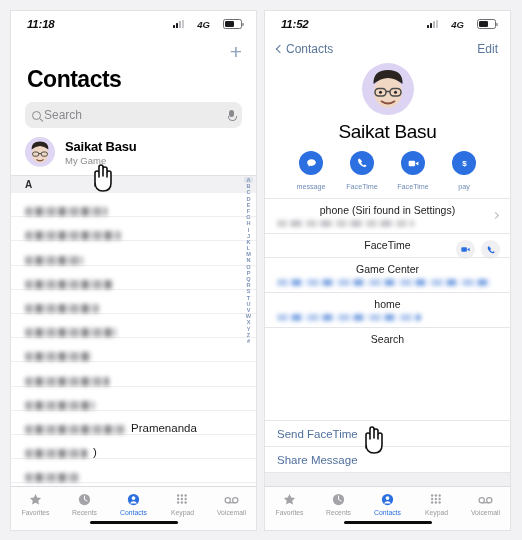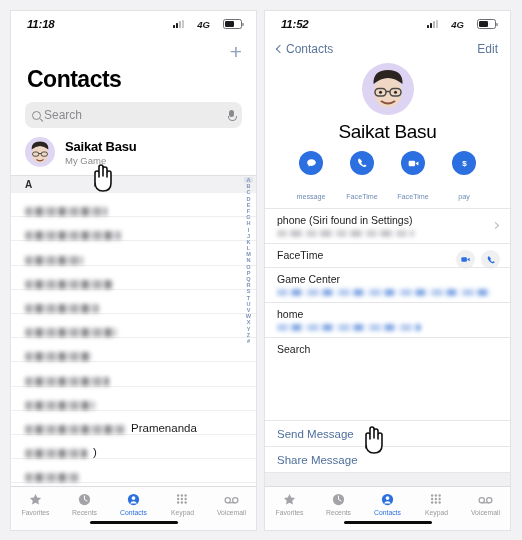--- a/index.html
+++ b/index.html
@@ -82,24 +82,24 @@
   .chev-l { width: 6px; height: 6px; border-left: 1.6px solid #5b7699; border-bottom: 1.6px solid #5b7699; transform: rotate(45deg); }
   .edit { font-size: 12px; color: #5b7699; cursor: pointer; }
 
   .hero { text-align: center; padding-top: 2px; }
   .avatar-lg { width: 52px; height: 52px; border-radius: 50%; background: #ddd4f3; margin: 0 auto; position: relative; overflow: hidden; }
   .cname { font-size: 19px; color: #000; margin-top: 6px; letter-spacing: -0.3px; }
 
   .actions { display: flex; justify-content: center; gap: 13px; padding: 8px 0 7px; }
   .act { width: 38px; text-align: center; cursor: pointer; }
   .act .circ { width: 24px; height: 24px; border-radius: 50%; background: #2b6fe0; margin: 0 auto; display: flex; align-items: center; justify-content: center; }
-  .act .lbl { font-size: 7.2px; color: #6f8cb5; margin-top: 17px; }
+  .act .lbl { font-size: 7.2px; color: #6f8cb5; margin-top: 7px; }
 
   .rlist { flex: 1; overflow: hidden; }
-  .drow { border-top: .5px solid #e6e6e8; padding: 5px 12px 6px; position: relative; }
+  .drow { border-top: .5px solid #e6e6e8; padding: 5px 12px 6px; position: relative; text-align: center; }
   .drow .k { font-size: 10.5px; color: #1c1c1e; }
   .drow .vblur { height: 7px; margin-top: 4px; border-radius: 2px; filter: blur(2px); opacity: .85; }
   .vgray { background: repeating-linear-gradient(90deg,#c6c6ca 0 9px,#ededef 9px 14px,#b9b9be 14px 24px,#f0f0f2 24px 30px); }
   .vblue { background: repeating-linear-gradient(90deg,#a8c2ec 0 10px,#dfe9fa 10px 15px,#6f9ae0 15px 24px,#eaf0fc 24px 31px); }
   .chev-r { position: absolute; right: 12px; top: 14px; width: 5px; height: 5px; border-right: 1.3px solid #b5b5ba; border-top: 1.3px solid #b5b5ba; transform: rotate(45deg); }
   .ft-icons { position: absolute; right: 10px; top: 6px; display: flex; gap: 6px; }
   .ft-btn { width: 19px; height: 19px; border-radius: 50%; background: #f0f0f2; display: flex; align-items: center; justify-content: center; cursor: pointer; }
 
   .linkrow { border-top: .5px solid #e6e6e8; padding: 6.5px 12px; font-size: 11.5px; color: #4f6f9c; cursor: pointer; }
   .gapband { height: 14px; background: #f0f0f3; border-top: .5px solid #e6e6e8; }
@@ -404,21 +404,21 @@
           <div class="k">home</div>
           <div class="vblur vblue" style="width:65%"></div>
         </div>
         <div class="drow">
           <div class="k">Search</div>
           <div style="height:28px"></div>
         </div>
       </div>
 
     <div id="links">
-        <div class="linkrow">Send Message</div>
+        <div class="linkrow">Send FaceTime</div>
         <div class="linkrow">Share Message</div>
       </div>
     <div class="gapband"></div>
 
     <div class="tabbar" id="tabbar-right">
         <div class="tab">
           <div class="ti">
             <svg viewBox="0 0 24 24" width="15" height="15">
               <path d="M12 3l2.7 5.8 6.3.8-4.6 4.3 1.2 6.1L12 17l-5.6 3 1.2-6.1L3 9.6l6.3-.8z" fill="#a4a4a8"></path>
             </svg>

